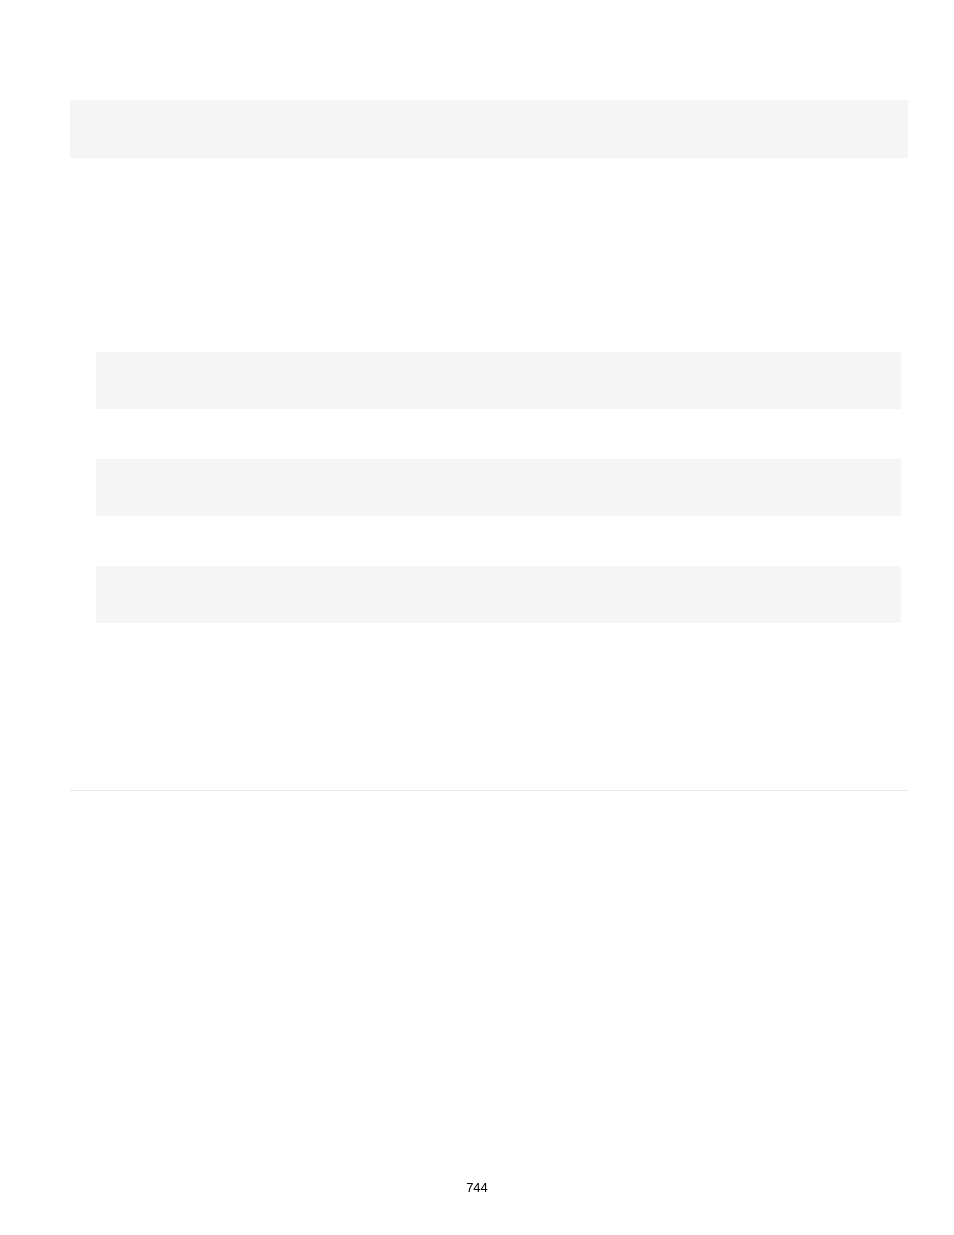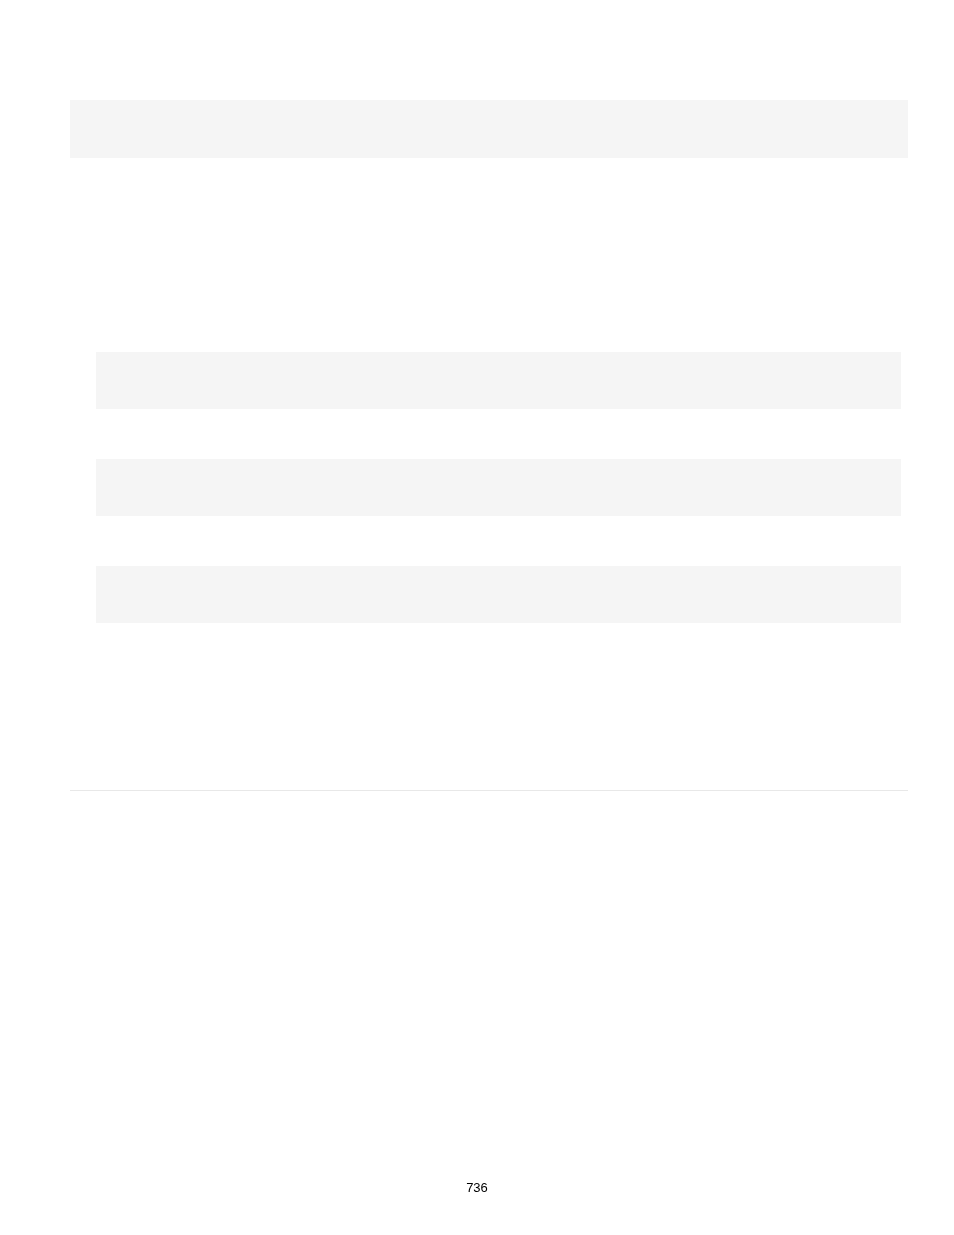--- a/index.html
+++ b/index.html
@@ -69,14 +69,14 @@
   </style>
 </head>
 <body>
 
 <div class="page">
   <div class="block block-1"></div>
   <div class="block block-2"></div>
   <div class="block block-3"></div>
   <div class="block block-4"></div>
   <div class="divider"></div>
-  <div class="page-number">736</div>
+  <div class="page-number">744</div>
 </div>
 
 </body></html>

